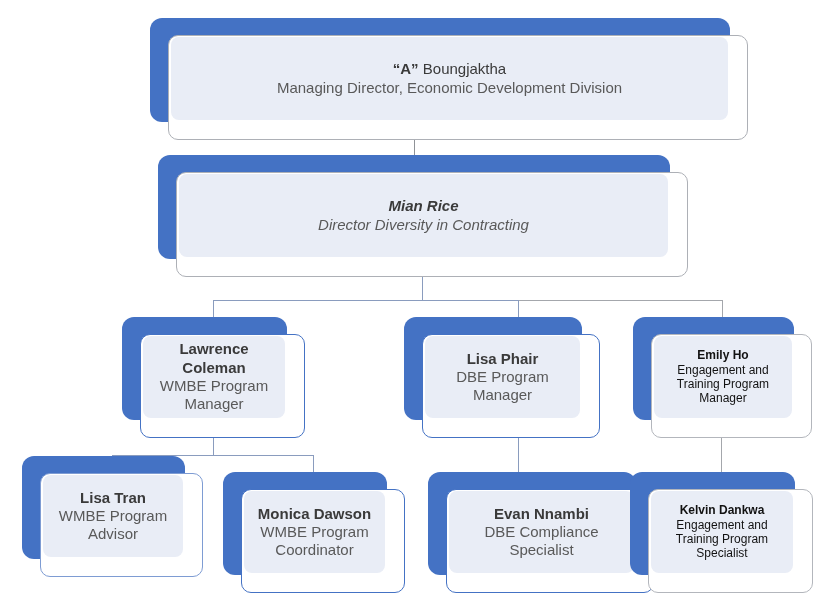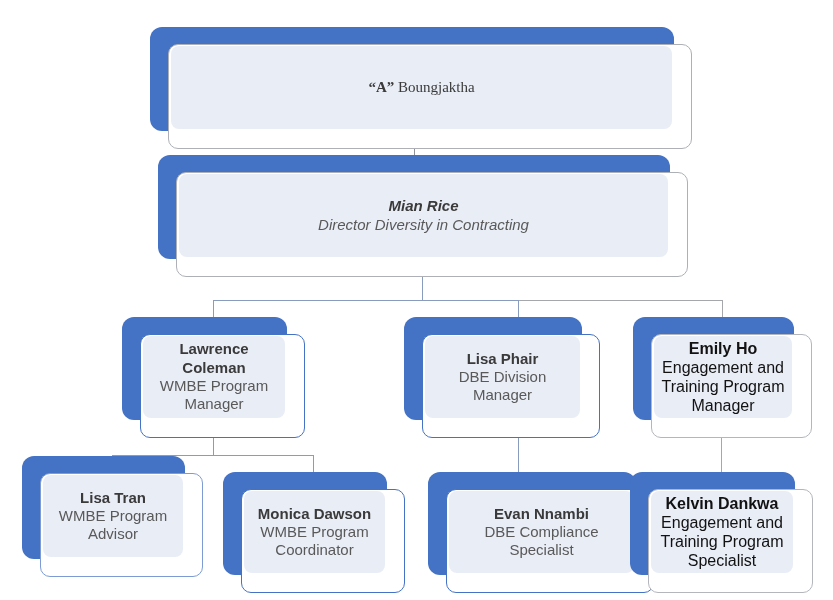--- a/index.html
+++ b/index.html
@@ -33,21 +33,21 @@
   .node .panel{
     position:absolute;left:21px;top:19px;right:20px;bottom:20px;
     background:var(--panel,#e9edf6);border-radius:8px;
     display:flex;flex-direction:column;align-items:center;justify-content:center;
     text-align:center;padding:2px 8px;box-sizing:border-box;
     font-size:15px;line-height:1.22;color:var(--title-color,#595959);
   }
   .node .nm{font-weight:bold;color:var(--name-color,#3a3a3a);}
   .node .nm .reg{font-weight:normal;}
   .node .tt{color:var(--title-color,#595959);}
-  .node.emphasis .panel{font-size:16px;padding:2px 4px;line-height:1.2;}
+  .node.emphasis .panel{font-size:12px;padding:2px 4px;line-height:1.2;}
   .node.emphasis .nm{color:var(--emph-color,#111111);}
   .node.emphasis .tt{color:var(--emph-color,#111111);}
 </style>
 </head>
 <body>
 
 <div class="canvas">
 
   <div class="conn v cd" style="left:414px;top:136px;height:21px;"></div>
 
@@ -59,25 +59,26 @@
   <div class="conn v cg" style="left:722px;top:300px;height:18px;"></div>
 
   <div class="conn v cb" style="left:213px;top:438px;height:17px;"></div>
   <div class="conn h cb" style="left:112px;top:455px;width:202px;"></div>
   <div class="conn v cb" style="left:112px;top:455px;height:18px;"></div>
   <div class="conn v cb" style="left:313px;top:455px;height:18px;"></div>
 
   <div class="conn v cb" style="left:518px;top:438px;height:35px;"></div>
   <div class="conn v cg" style="left:721px;top:438px;height:35px;"></div>
 
-  <div class="node" style="left:150px;top:27px;width:542px;height:122px;font-family:Liberation Serif, serif;">
+  <div class="node" style="left:150px;top:18px;width:598px;height:122px;">
     <div class="shadow"></div>
     <div class="frame" style="border-color: rgb(173, 176, 182);"></div>
     <div class="panel">
       <div class="nm"><span>“A”</span><span class="reg"> Boungjaktha</span></div>
+      <div class="tt">Managing Director, Economic Development Division</div>
     </div>
   </div>
 
   <div class="node" style="left:158px;top:155px;width:530px;height:122px;font-style:italic;">
     <div class="shadow"></div>
     <div class="frame" style="border-color: rgb(173, 176, 182);"></div>
     <div class="panel">
       <div class="nm"><span>Mian Rice</span><span class="reg"></span></div>
       <div class="tt">Director Diversity in Contracting</div>
     </div>
@@ -90,21 +91,21 @@
       <div class="nm"><span>Lawrence Coleman</span><span class="reg"></span></div>
       <div class="tt">WMBE Program Manager</div>
     </div>
   </div>
 
   <div class="node" style="left:404px;top:317px;width:196px;height:121px;">
     <div class="shadow"></div>
     <div class="frame" style="border-color: rgb(68, 114, 196);"></div>
     <div class="panel">
       <div class="nm"><span>Lisa Phair</span><span class="reg"></span></div>
-      <div class="tt">DBE Division Manager</div>
+      <div class="tt">DBE Program Manager</div>
     </div>
   </div>
 
   <div class="node emphasis" style="left:633px;top:317px;width:179px;height:121px;">
     <div class="shadow"></div>
     <div class="frame" style="border-color: rgb(179, 182, 188);"></div>
     <div class="panel">
       <div class="nm"><span>Emily Ho</span><span class="reg"></span></div>
       <div class="tt">Engagement and Training Program Manager</div>
     </div>

